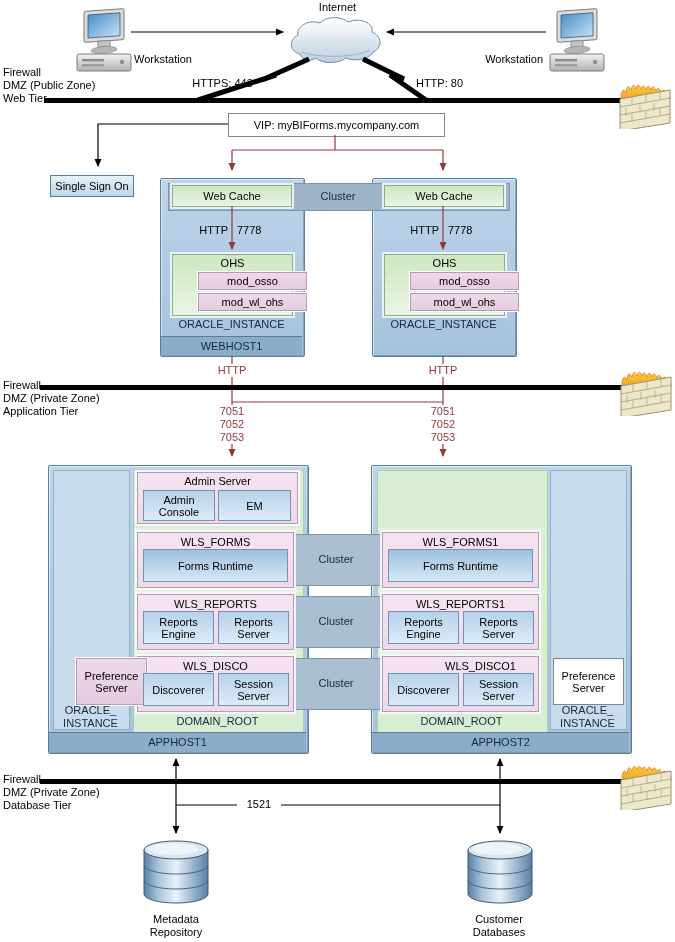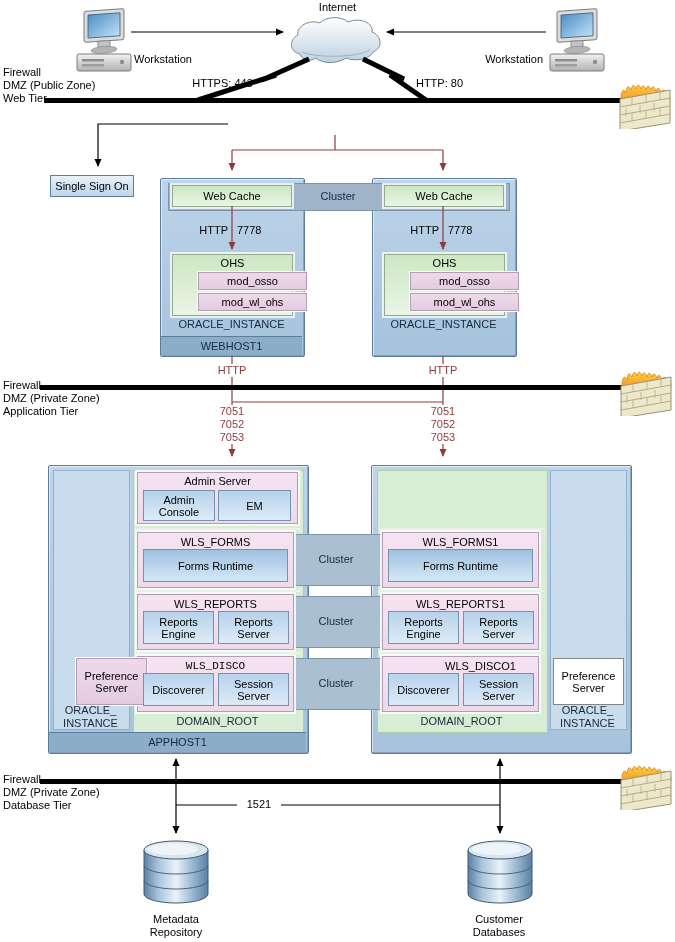--- a/index.html
+++ b/index.html
@@ -139,20 +139,21 @@
     <path d="M4,36 L54,27 M4,44 L54,35 M4,52 L54,43" stroke="#b6ac82" stroke-width="1" fill="none"></path>
     <path d="M16,26 v8 M30,23 v8 M44,21 v8 M10,37 v8 M24,34 v8 M38,32 v8 M16,42 v8 M30,40 v8 M44,37 v8" stroke="#b6ac82" stroke-width="0.8"></path>
   </svg>
   <svg class="abs z12" style="left:617px;top:752px" width="59" height="58" viewBox="0 0 59 58">
     <path d="M5,24 q2,-9 5,-2 q1,-11 5,-3 q2,-9 5,-1 q2,-8 5,0 q2,-7 5,1 q2,-8 5,0 q2,-7 5,1 q2,-6 5,1 q3,-5 5,2 q3,-3 4,3 L54,30 5,39 Z" fill="url(#flameG)" stroke="#d86410" stroke-width="0.6"></path>
     <polygon points="4,28 54,19 54,52 4,60" fill="#ede7cb" stroke="#9a9270"></polygon>
     <path d="M4,36 L54,27 M4,44 L54,35 M4,52 L54,43" stroke="#b6ac82" stroke-width="1" fill="none"></path>
     <path d="M16,26 v8 M30,23 v8 M44,21 v8 M10,37 v8 M24,34 v8 M38,32 v8 M16,42 v8 M30,40 v8 M44,37 v8" stroke="#b6ac82" stroke-width="0.8"></path>
   </svg>
 
+  <div class="abs lbl c whitebox z14" style="left:228px;top:113px;width:215px;height:22px;line-height:22px;">VIP: myBIForms.mycompany.com</div>
   <div class="abs lbl c ssobg z14" style="left:50px;top:175px;width:82px;height:20px;line-height:20px;">Single Sign On</div>
 
   <div class="abs host z10" style="left:160px;top:178px;width:143px;height:177px;"></div>
   <div class="abs host z10" style="left:372px;top:178px;width:143px;height:177px;"></div>
 
   <div class="abs band z12" style="left:168px;top:183px;width:340px;height:26px;"></div>
   <div class="abs lbl c navy z14" style="left:305px;top:190px;width:66px;">Cluster</div>
 
   <div class="abs lbl c gpanel z14" style="left:172px;top:185px;width:118px;height:20px;line-height:20px;">Web Cache</div>
   <div class="abs lbl c gpanel z14" style="left:384px;top:185px;width:118px;height:20px;line-height:20px;">Web Cache</div>
@@ -223,21 +224,21 @@
 
   <div class="abs pinkp z14" style="left:137px;top:594px;width:155px;height:54px;">
     <div class="lbl c" style="margin-top:3px;">WLS_REPORTS</div>
   </div>
   <div class="abs lbl c pre kid vc z16" style="left:143px;top:611px;width:69px;height:31px;">Reports
 Engine</div>
   <div class="abs lbl c pre kid vc z16" style="left:218px;top:611px;width:69px;height:31px;">Reports
 Server</div>
 
   <div class="abs pinkp z14" style="left:137px;top:656px;width:155px;height:54px;">
-    <div class="lbl c" style="margin-top:3px;font-family:Liberation Mono, monospace;">WLS_DISCO</div>
+    <div class="lbl c" style="margin-top:3px;">WLS_DISCO</div>
   </div>
   <div class="abs lbl c kid vc z16" style="left:143px;top:673px;width:69px;height:31px;">Discoverer</div>
   <div class="abs lbl c pre kid vc z16" style="left:218px;top:673px;width:69px;height:31px;">Session
 Server</div>
 
   <div class="abs lbl c pre prow vc z14" style="left:56px;top:658px;width:69px;height:45px;">Preference
 Server</div>
   <div class="abs lbl c pre navy z14" style="left:53px;top:704px;width:75px;">ORACLE_
 INSTANCE</div>
   <div class="abs lbl c navy z14" style="left:133px;top:715px;width:169px;">DOMAIN_ROOT</div>
@@ -261,20 +262,21 @@
   </div>
   <div class="abs lbl c kid vc z16" style="left:388px;top:673px;width:69px;height:31px;">Discoverer</div>
   <div class="abs lbl c pre kid vc z16" style="left:463px;top:673px;width:69px;height:31px;">Session
 Server</div>
 
   <div class="abs lbl c pre whitebox vc z14" style="left:553px;top:658px;width:69px;height:45px;">Preference
 Server</div>
   <div class="abs lbl c pre navy z14" style="left:550px;top:704px;width:75px;">ORACLE_
 INSTANCE</div>
   <div class="abs lbl c navy z14" style="left:377px;top:715px;width:169px;">DOMAIN_ROOT</div>
+  <div class="abs lbl c strip z14" style="left:372px;top:732px;width:257px;height:19px;line-height:19px;">APPHOST2</div>
 
   <div class="abs lbl c wbg z60" style="left:237px;top:798px;width:44px;">1521</div>
 
   <svg class="abs z14" style="left:140px;top:838px" width="72" height="68" viewBox="0 0 72 68">
     <path d="M4,12 v44 a32,9 0 0 0 64,0 v-44 Z" fill="url(#cylG)" stroke="#3f5a74" stroke-width="1"></path>
     <path d="M4,27 a32,9 0 0 0 64,0" fill="none" stroke="#3f5a74" stroke-width="0.9"></path>
     <path d="M4,42 a32,9 0 0 0 64,0" fill="none" stroke="#3f5a74" stroke-width="0.9"></path>
     <ellipse cx="36" cy="12" rx="32" ry="9" fill="#d8e6f0" stroke="#3f5a74"></ellipse>
     <ellipse cx="33" cy="11" rx="25" ry="6" fill="#eef5fa"></ellipse>
   </svg>

